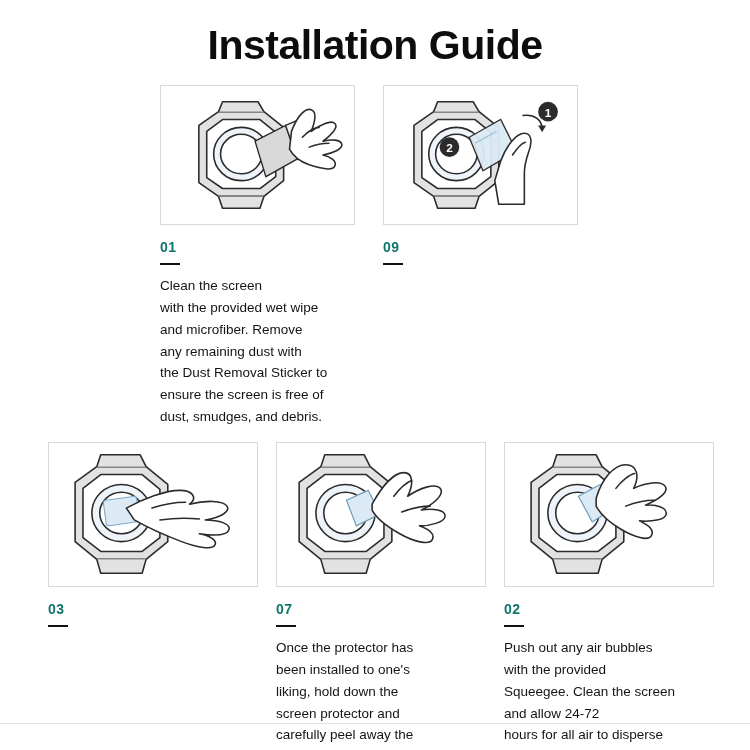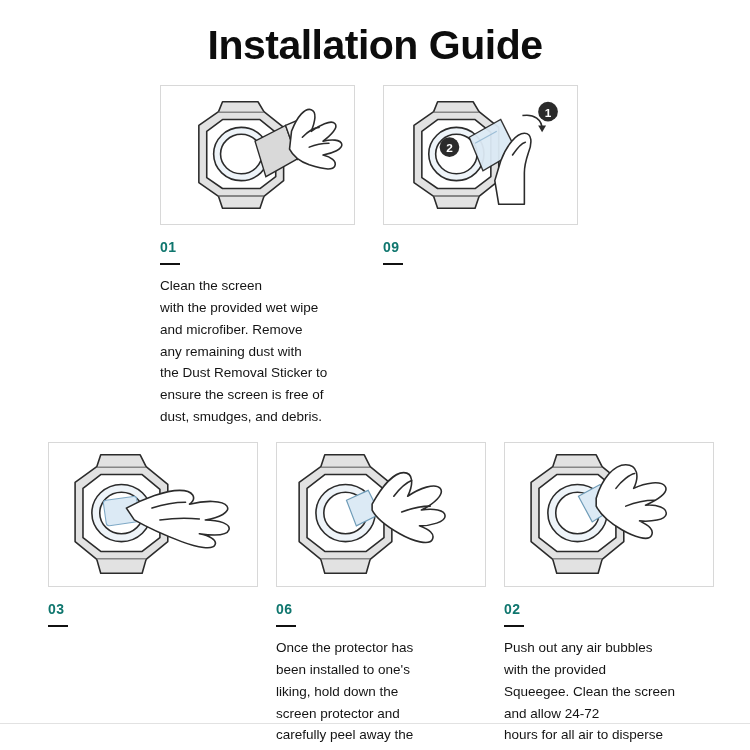--- a/index.html
+++ b/index.html
@@ -204,21 +204,21 @@
 
         <path d="M70 58 L92 48 L104 72 L80 84 Z" fill="#dceaf5" stroke="#6f9cb8" stroke-width="1.2"></path>
 
         <g fill="#ffffff" stroke="#2b2b2b" stroke-width="1.6" stroke-linejoin="round" stroke-linecap="round">
           <path d="M96 62 C106 44 118 30 128 30 C138 30 138 42 132 54 C144 46 160 40 165 46 C170 52 158 62 146 68 C158 66 170 68 170 74 C170 80 156 84 144 84 C154 88 160 92 157 98 C154 104 138 100 124 92 C110 84 100 76 96 68 Z"></path>
           <path d="M118 54 C124 46 131 40 136 38" fill="none"></path>
           <path d="M126 70 C136 66 148 64 155 64" fill="none"></path>
         </g>
       </svg>
     </div>
-    <div class="step-num">06</div>
+    <div class="step-num">07</div>
     <div class="step-text">Once the protector has
 been installed to one's
 liking, hold down the
 screen protector and
 carefully peel away the
 Alignment Sticker without
 lifting the glass.</div>
   </div>
 
   <div class="step">

